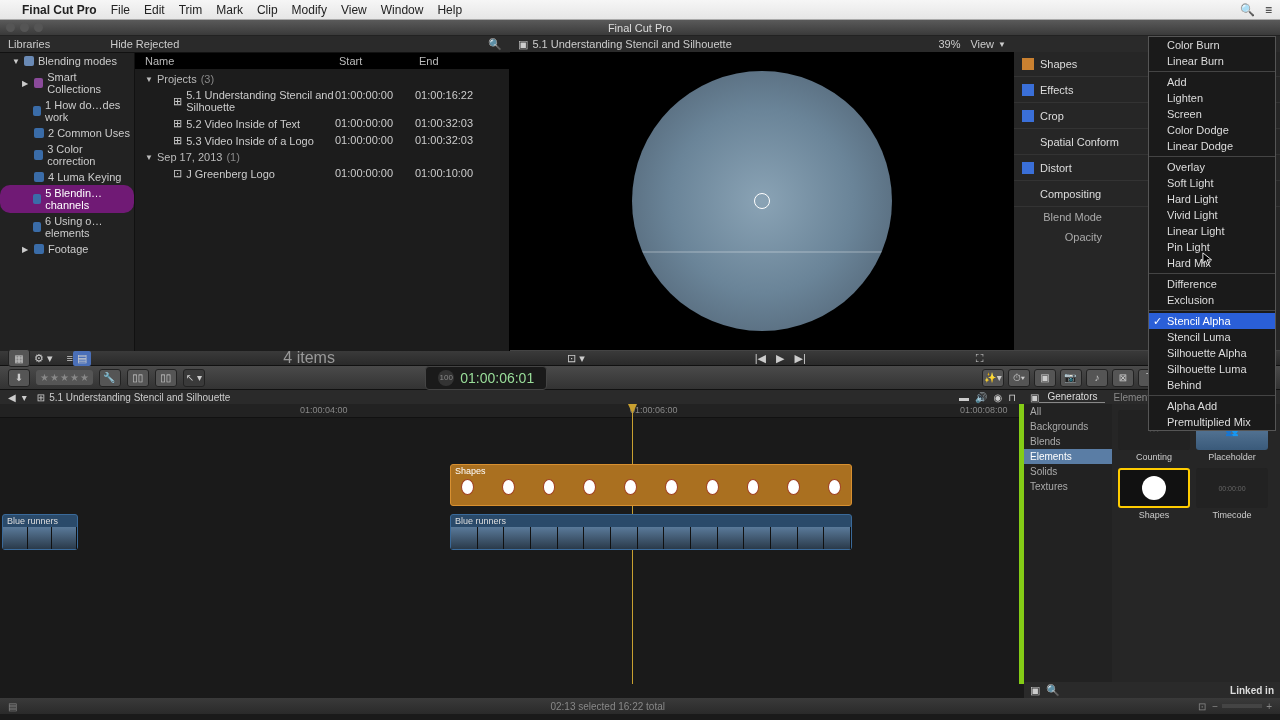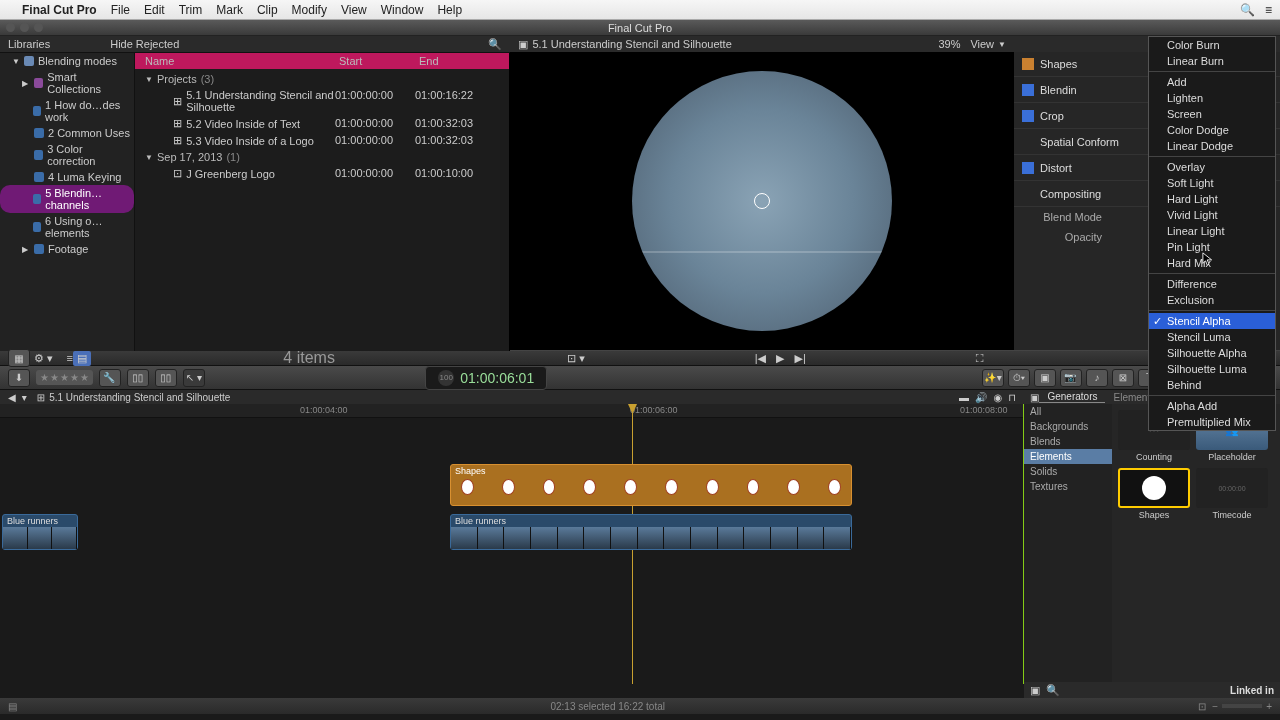--- a/index.html
+++ b/index.html
@@ -17,21 +17,21 @@
 .browser-header .hide { margin-left:60px; font-size:11px;}
 .library-pane { width:135px; background:#222; border-right:1px solid #111; height:298px; overflow:auto;}
 .lib-item { padding:2px 4px 2px 12px; display:flex; align-items:center; gap:4px; font-size:11px; color:#ccc;}
 .lib-item.sel { background:#701a75; color:#fff;border-radius:10px;}
 .lib-item .tri { font-size:8px; width:8px;}
 .lib-item .ico { width:10px;height:10px; background:#9678c0; border-radius:2px; display:inline-block;}
 .lib-item .ico.fold { background:#3a6ca8;}
 .lib-item .ico.star { background:#8a4a9a;}
 .lib-item.indent1 { padding-left:22px;}
 .clip-pane { flex:1; background:#1c1c1c; height:298px; border-right:1px solid #000;}
-.clip-header { height:16px; background:#be185d; display:flex; padding:0 0 0 10px; font-size:11px; color:#bbb; align-items:center;}
+.clip-header { height:16px; background:#000000; display:flex; padding:0 0 0 10px; font-size:11px; color:#bbb; align-items:center;}
 .clip-header .n { flex:1;} .clip-header .s { width:80px;} .clip-header .e { width:90px;}
 .clip-list { padding:2px 0;}
 .clip-row { display:flex; padding:2px 4px 2px 10px; font-size:11px; color:#ccc;}
 .clip-row .n { flex:1; display:flex; align-items:center; gap:4px;} .clip-row .s { width:80px;} .clip-row .e { width:90px;}
 .clip-row.group { color:#bbb;}
 .viewer { width:504px; background:#111; height:314px; display:flex; flex-direction:column;}
 .viewer-header { height:16px; background:#2a2a2a; display:flex; align-items:center; padding:0 8px; font-size:11px;}
 .viewer-header .tit { margin-left:4px;}
 .viewer-header .zoom { margin-left:auto;}
 .viewer-canvas { flex:1; background:#000; display:flex; align-items:center; justify-content:center; position:relative;}
@@ -55,21 +55,21 @@
 .middle-bar { height:16px; background:linear-gradient(#3a3a3a,#2a2a2a); display:flex; align-items:center; padding:0 8px; border-top:1px solid #444; border-bottom:1px solid #111;}
 .middle-bar .items { margin-left:auto; margin-right:auto; font-size:16px; color:#999;}
 .play-controls { display:flex; gap:10px; align-items:center;}
 .tool-bar { height:24px; background:linear-gradient(#4a4a4a,#333); display:flex; align-items:center; padding:0 8px; gap:6px; border-bottom:1px solid #111;}
 .tool-btn { width:22px; height:18px; background:#555; border:1px solid #222; border-radius:3px; display:flex; align-items:center; justify-content:center; font-size:10px;}
 .rate-stars { display:flex; gap:1px; background:#555; padding:2px 4px; border-radius:3px;}
 .rate-stars span { color:#888; font-size:10px;}
 .tc-display { margin:0 auto; background:#1a1a1a; padding:3px 12px; border-radius:4px; border:1px solid #444; color:#9d9; font-family:monospace; font-size:14px; display:flex; align-items:center; gap:6px;}
 .tool-bar .right-tools { margin-left:auto; display:flex; gap:4px;}
 .timeline-header { height:14px; background:#2a2a2a; display:flex; align-items:center; padding:0 8px; font-size:10px;}
-.timeline { height:280px; background:#1a1a1a; position:relative; border-right:1px solid #84cc16;}
+.timeline { height:280px; background:#1a1a1a; position:relative; border-right:5px solid #84cc16;}
 .timeline .ruler { height:14px; background:#222; border-bottom:1px solid #111; position:relative; font-size:9px; color:#888;}
 .timeline .ruler span { position:absolute; top:1px;}
 .timeline .playhead { position:absolute; top:0; bottom:0; width:1px; background:#c8a030; left:632px;}
 .timeline .playhead::before { content:''; position:absolute; top:0; left:-4px; width:9px; height:10px; background:#c8a030; clip-path:polygon(0 0,100% 0,50% 100%);}
 .clip-shapes { position:absolute; left:450px; top:60px; width:402px; height:42px; background:#aa7020; border:1px solid #d89030; border-radius:3px;}
 .clip-shapes .title { font-size:9px; color:#fff; padding:1px 4px;}
 .clip-shapes .dots { display:flex; gap:28px; padding:2px 10px;}
 .clip-shapes .dots span { width:16px;height:16px; background:#fff; border:1px solid #a04020; border-radius:50%;}
 .clip-video { position:absolute; height:36px; background:#2a4a6a; border:1px solid #3a6a9a; border-radius:3px;}
 .clip-video.main { left:450px; top:110px; width:402px;}
@@ -242,21 +242,21 @@
   <div class="inspector">
     <div class="insp-header">
       <span style="margin-left:auto; color:#c9a050">00:00:02:13</span>
     </div>
     <div class="insp-section">
       <span class="box" style="background:#c98030"></span>
       <span class="lbl">Shapes</span>
     </div>
     <div class="insp-section">
         <span class="box"></span>
-        <span class="lbl">Blendin</span>
+        <span class="lbl">Effects</span>
         <span class="reset">↶</span>
       </div>
     <div class="insp-section">
         <span class="box"></span>
         <span class="lbl">Crop</span>
         <span class="reset">↶</span>
       </div>
     <div class="insp-section">
         <span class="lbl" style="margin-left:18px">Spatial Conform</span>
         <span class="reset">↶</span>

